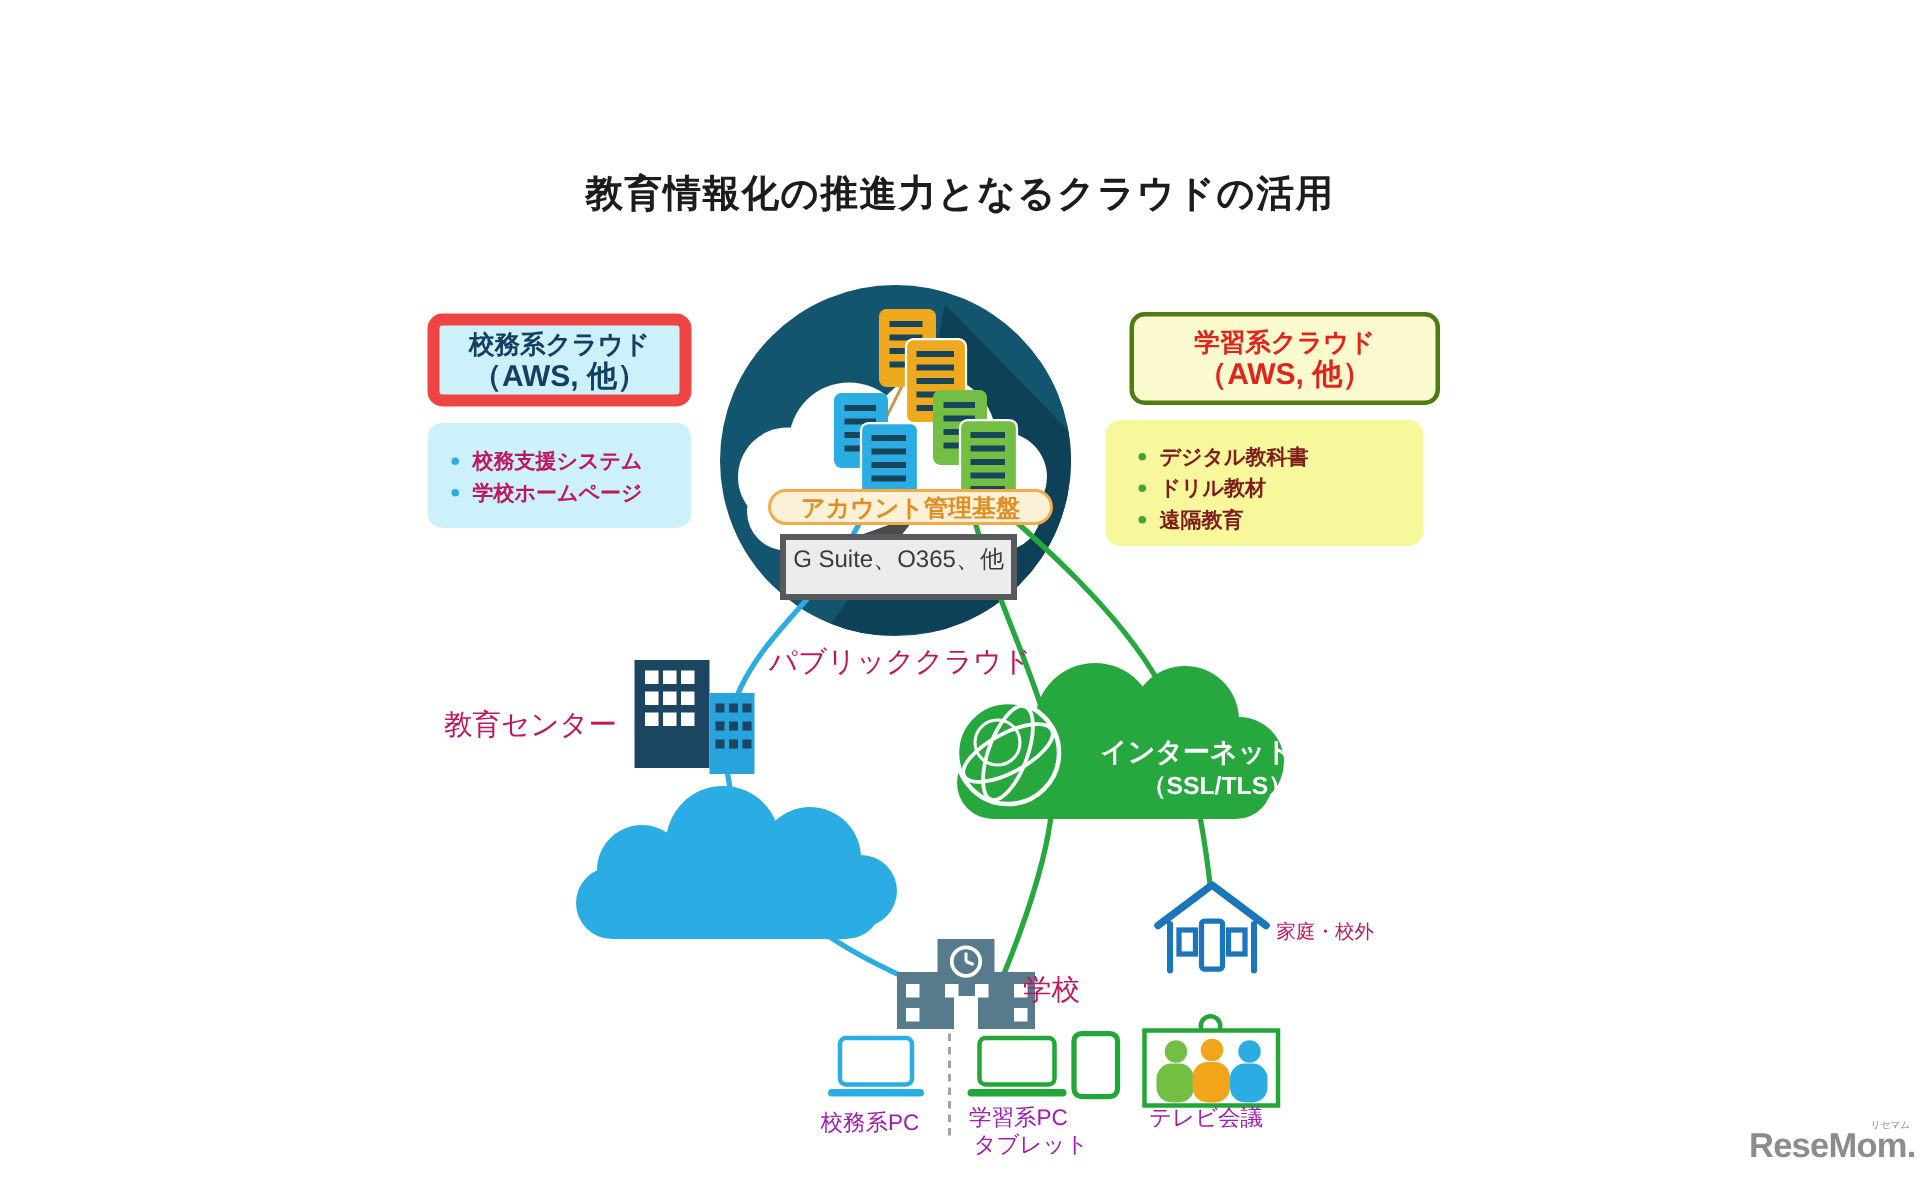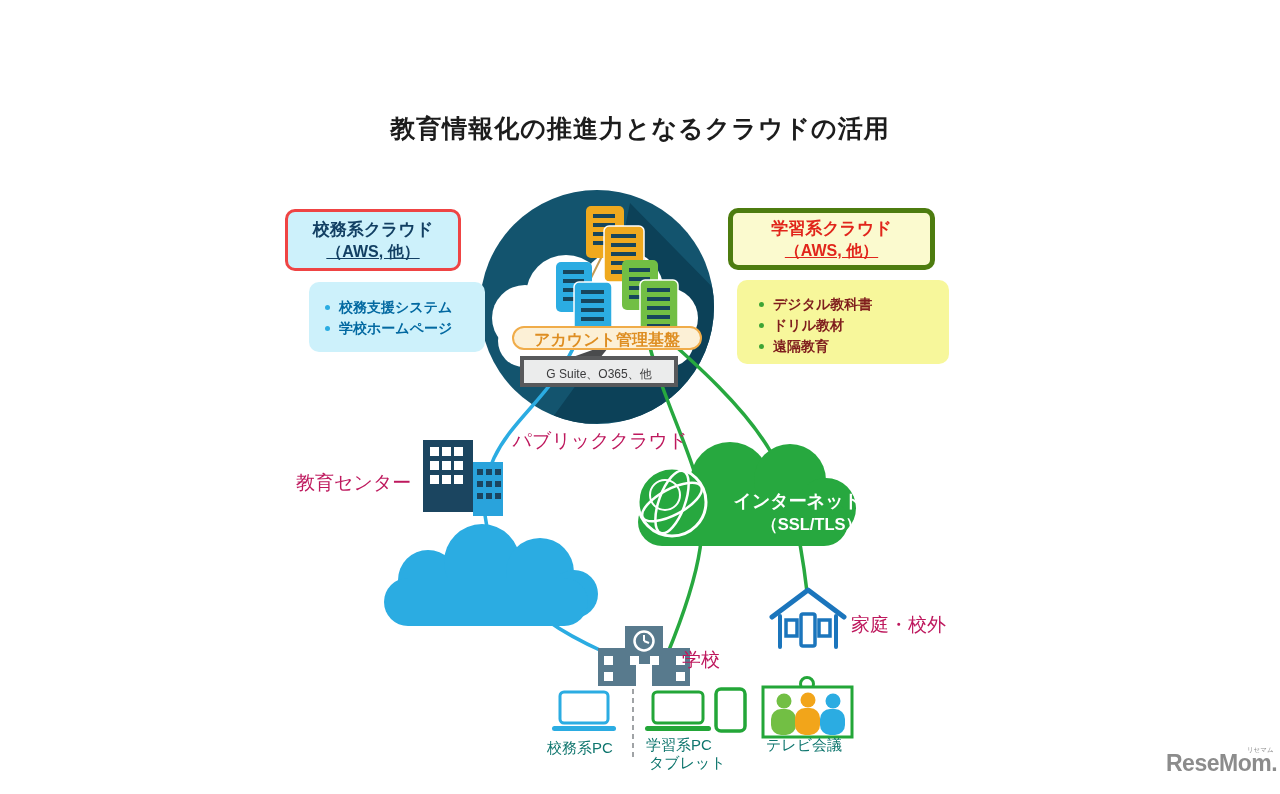--- a/index.html
+++ b/index.html
@@ -7,49 +7,49 @@
          font-family:"Liberation Sans","DejaVu Sans",sans-serif;}
   .stage svg{position:absolute;left:0;top:0;z-index:1;}
   .abs{position:absolute;z-index:3;}
 
   .title{left:0;right:0;top:112px;text-align:center;font-size:25px;font-weight:600;
          color:#1c1c1c;letter-spacing:1px;}
 
   .headbox{border-radius:10px;display:flex;flex-direction:column;align-items:center;
            justify-content:center;text-align:center;font-weight:700;}
   .headbox .l1{font-size:17px;line-height:22px;}
-  .headbox .l2{font-size:16px;line-height:21px;text-decoration:underline;}
+  .headbox .l2{font-size:20px;line-height:21px;}
   .komu-head{left:285px;top:209px;width:176px;height:62px;background:#CDF1FB;
-             border:3px solid #ef4444;color:#123F63;box-sizing:border-box;}
-  .gaku-head{left:728px;top:208px;width:207px;height:62px;background:#FBFACF;
-             border:5px solid #4d7c0f;color:#E1251B;box-sizing:border-box;}
+             border:8px solid #ef4444;color:#123F63;box-sizing:border-box;}
+  .gaku-head{left:753px;top:208px;width:207px;height:62px;background:#FBFACF;
+             border:3px solid #4d7c0f;color:#E1251B;box-sizing:border-box;}
 
   .listbox{border-radius:10px;box-sizing:border-box;}
   .komu-list{left:285px;top:282px;width:176px;height:70px;background:#CDF1FB;
-             color:#0369a1;padding:15px 4px 0 16px;margin-left:24px;}
+             color:#be185d;padding:15px 4px 0 16px;}
   .gaku-list{left:737px;top:280px;width:212px;height:84px;background:#F7F79B;
              color:#7f1d1d;padding:14px 0 0 22px;}
   .li{display:flex;align-items:center;gap:9px;font-size:14px;font-weight:700;
       line-height:21px;white-space:nowrap;}
   .blt{width:5px;height:5px;border-radius:50%;flex:0 0 auto;}
   .b-blue{background:#2BACE2;} .b-green{background:#3DA435;}
 
   .acct{left:512px;top:326px;width:190px;height:24px;background:#FCF0D6;
         border:2px solid #F0AC49;border-radius:12px;color:#DE8E22;font-weight:700;
         font-size:16px;line-height:24px;text-align:center;box-sizing:border-box;}
-  .gsuite{left:520px;top:356px;width:158px;height:31px;background:#EBECEC;
-          border:4px solid #58595B;color:#3B3B3C;font-size:12px;line-height:28px;
+  .gsuite{left:520px;top:356px;width:158px;height:44px;background:#EBECEC;
+          border:4px solid #58595B;color:#3B3B3C;font-size:16px;line-height:28px;
           text-align:center;box-sizing:border-box;}
 
   .plain{color:#be185d;white-space:nowrap;}
   .pubcloud{left:500px;top:428px;width:200px;text-align:center;font-size:19px;font-weight:500;}
   .edu-center{left:296px;top:470px;font-size:19px;font-weight:500;}
   .school-lb{left:682px;top:647px;font-size:19px;font-weight:500;}
-  .home-lb{left:851px;top:612px;font-size:19px;font-weight:500;text-align:right;}
-  .dev{font-size:15px;font-weight:500;color:#0f766e;white-space:nowrap;}
+  .home-lb{left:851px;top:612px;font-size:13px;font-weight:500;text-align:right;}
+  .dev{font-size:15px;font-weight:500;color:#a21caf;white-space:nowrap;}
   .komupc{left:547px;top:739px;} .gakupc{left:646px;top:736px;}
   .tablet-lb{left:649px;top:754px;} .tv-lb{left:766px;top:736px;}
 
   .net-label{text-align:right;color:#fff;font-weight:700;white-space:nowrap;}
   .inet{left:662px;top:489px;width:200px;}
   .inet .n1{font-size:18px;line-height:24px;display:block;}
   .inet .n2{font-size:16.5px;line-height:22px;display:block;}
   .mpls{left:414px;top:584px;width:200px;font-size:17px;}
 
   .logo{left:1166px;top:750px;color:#8C8C8C;font-weight:700;}

